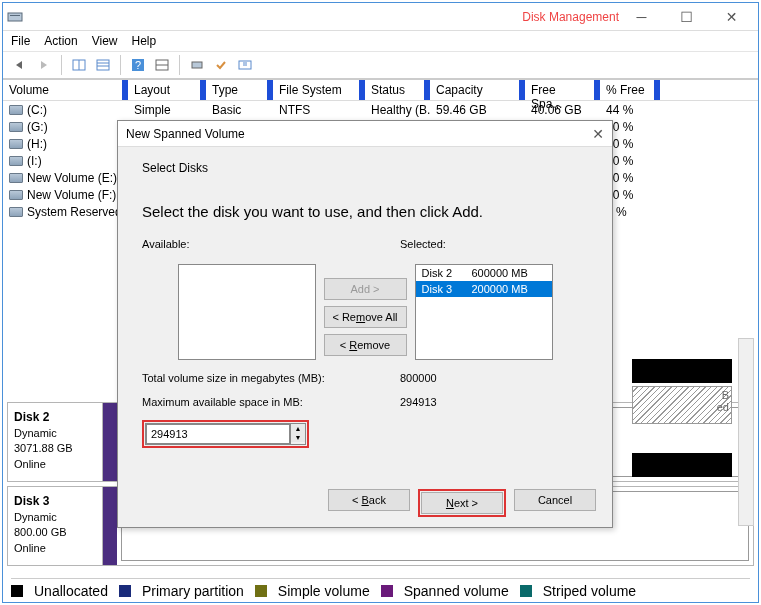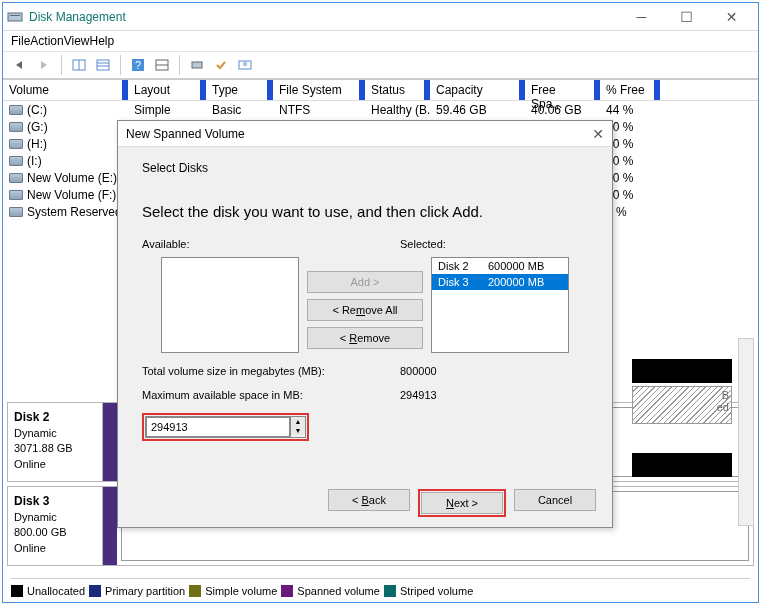--- a/index.html
+++ b/index.html
@@ -1,58 +1,58 @@
 <!DOCTYPE html>
 <html><head>
 <meta charset="utf-8">
 <style>
 * { box-sizing: border-box; font-family: 'Segoe UI', Tahoma, sans-serif; }
 body { margin: 0; background: #fff; width: 761px; height: 605px; overflow: hidden; position: relative; }
 .window { width: 757px; height: 601px; border: 1px solid #4a90d9; position: absolute; top: 2px; left: 2px; background: #fff; }
 .titlebar { height: 28px; background: #fff; display: flex; align-items: center; padding: 0 4px; border-bottom: 1px solid #ddd; }
 .titlebar .app-icon { width: 16px; height: 16px; margin-right: 6px; }
-.titlebar .title { font-size: 12px; color: #0f766e; flex: 1; }
+.titlebar .title { font-size: 12px; color: #ef4444; flex: 1; text-align: right; }
 .win-controls { display: flex; }
 .win-controls > div { width: 45px; height: 26px; display: flex; align-items: center; justify-content: center; font-size: 14px; color: #555; }
-.menubar { height: 20px; padding: 0 8px; font-size: 12px; display: flex; align-items: center; }
+.menubar { height: 20px; padding: 0 8px; font-size: 12px; display: flex; gap: 14px; align-items: center; }
 .menubar span { cursor: default; }
 .toolbar { height: 28px; border-top: 1px solid #e5e5e5; border-bottom: 1px solid #ccc; display: flex; align-items: center; padding: 0 6px; gap: 2px; }
 .toolbar .tbtn { width: 22px; height: 22px; display: flex; align-items: center; justify-content: center; border: 1px solid transparent; }
 .toolbar .sep { width: 1px; height: 20px; background: #ccc; margin: 0 4px; }
 .grid-hdr { display: flex; height: 22px; border-top: 1px solid #ccc; border-bottom: 1px solid #dcdcdc; font-size: 12px; }
 .grid-hdr > div { border-right: 6px solid #1d4ed8; padding: 3px 6px; background: #fff; }
 .grid-body { font-size: 12px; }
 .grid-row { display: flex; height: 17px; align-items: center; }
 .grid-row > div { padding: 0 6px; white-space: nowrap; overflow: hidden; }
 .vol-icon { width: 14px; height: 10px; background: linear-gradient(#b8c8d8,#8ea4ba); border: 1px solid #6a7a8a; margin-right: 4px; display: inline-block; vertical-align: middle; border-radius: 1px; }
 .w-vol{width:125px}.w-lay{width:78px}.w-type{width:67px}.w-fs{width:92px}.w-st{width:65px}.w-cap{width:95px}.w-fsp{width:75px}.w-pf{width:60px}
 .disk-area { position: absolute; bottom: 32px; left: 4px; right: 4px; }
 .disk-row { display: flex; border: 1px solid #b5b5b5; margin-bottom: 4px; height: 80px; background: #fff; }
 .disk-label { width: 95px; border-right: 1px solid #b5b5b5; padding: 6px; font-size: 11px; line-height: 1.4; }
 .disk-label b { font-size: 12px; }
 .disk-stripe { width: 14px; background: #4b2d7f; }
 .disk-space { flex: 1; position: relative; border: 1px solid #999; margin: 4px; }
-.legend { position: absolute; bottom: 4px; left: 8px; right: 8px; height: 20px; border-top: 1px solid #ccc; font-size: 11px; display: flex; align-items: center; gap: 4px; padding-top: 4px; }
+.legend { position: absolute; bottom: 4px; left: 8px; right: 8px; height: 20px; border-top: 1px solid #ccc; font-size: 14px; display: flex; align-items: center; gap: 11px; padding-top: 4px; }
 .lg-sw { width: 12px; height: 12px; display: inline-block; }
 .wizard { position: absolute; top: 120px; left: 117px; width: 496px; height: 408px; background: #f0f0f0; border: 1px solid #888; box-shadow: 2px 2px 6px rgba(0,0,0,.2); }
 .wiz-tb { height: 26px; background: #fff; display: flex; align-items: center; padding: 0 8px; border-bottom: 1px solid #ddd; }
 .wiz-tb span:first-child { flex: 1; font-size: 12px; }
 .wiz-body { padding: 10px 24px; }
 .wiz-body h3 { font-size: 12px; font-weight: normal; margin: 4px 0; }
 .wiz-body .sub { font-size: 11px; margin-left: 20px; }
 .wiz-instruct { font-size: 15px; margin: 28px 0 18px; }
 .picker { display: flex; gap: 8px; justify-content: center; }
 .listbox { width: 138px; height: 96px; border: 1px solid #888; background: #fff; font-size: 11px; }
 .listbox .row { padding: 2px 6px; display: flex; }
 .listbox .row.sel { background: #0078d7; color: #fff; }
 .listbox .row span:first-child { width: 50px; }
 .pick-btns { display: flex; flex-direction: column; gap: 6px; margin-top: 14px; }
-.pick-btns button { width: 116px; height: 22px; font-size: 11px; background: #e1e1e1; border: 1px solid #adadad; }
+.pick-btns button { width: 83px; height: 22px; font-size: 11px; background: #e1e1e1; border: 1px solid #adadad; }
 .pick-btns button:disabled { color: #999; }
-.labels { display: flex; font-size: 11px; margin-bottom: 7px; }
+.labels { display: flex; font-size: 11px; margin-bottom: 14px; }
 .labels > div:first-child { width: 258px; }
 .info-row { display: flex; font-size: 11px; margin-top: 12px; align-items: center; }
 .info-row > div:first-child { width: 258px; }
 .info-row input[type=text] { width: 144px; height: 20px; font-size: 11px; border: 1px solid #888; padding: 0 4px; }
 .red-box { border: 2px solid #d33; padding: 1px; display: inline-flex; }
 .spinner { display: inline-flex; border: 1px solid #888; }
 .spinner input { border: none; width: 130px; height: 18px; font-size: 11px; padding: 0 4px; }
 .spinner .sp-btns { display: flex; flex-direction: column; border-left: 1px solid #888; }
 .spinner .sp-btns > div { width: 14px; height: 9px; font-size: 7px; text-align: center; line-height: 9px; background: #e8e8e8; }
 .wiz-footer { position: absolute; bottom: 10px; right: 16px; display: flex; gap: 8px; }

